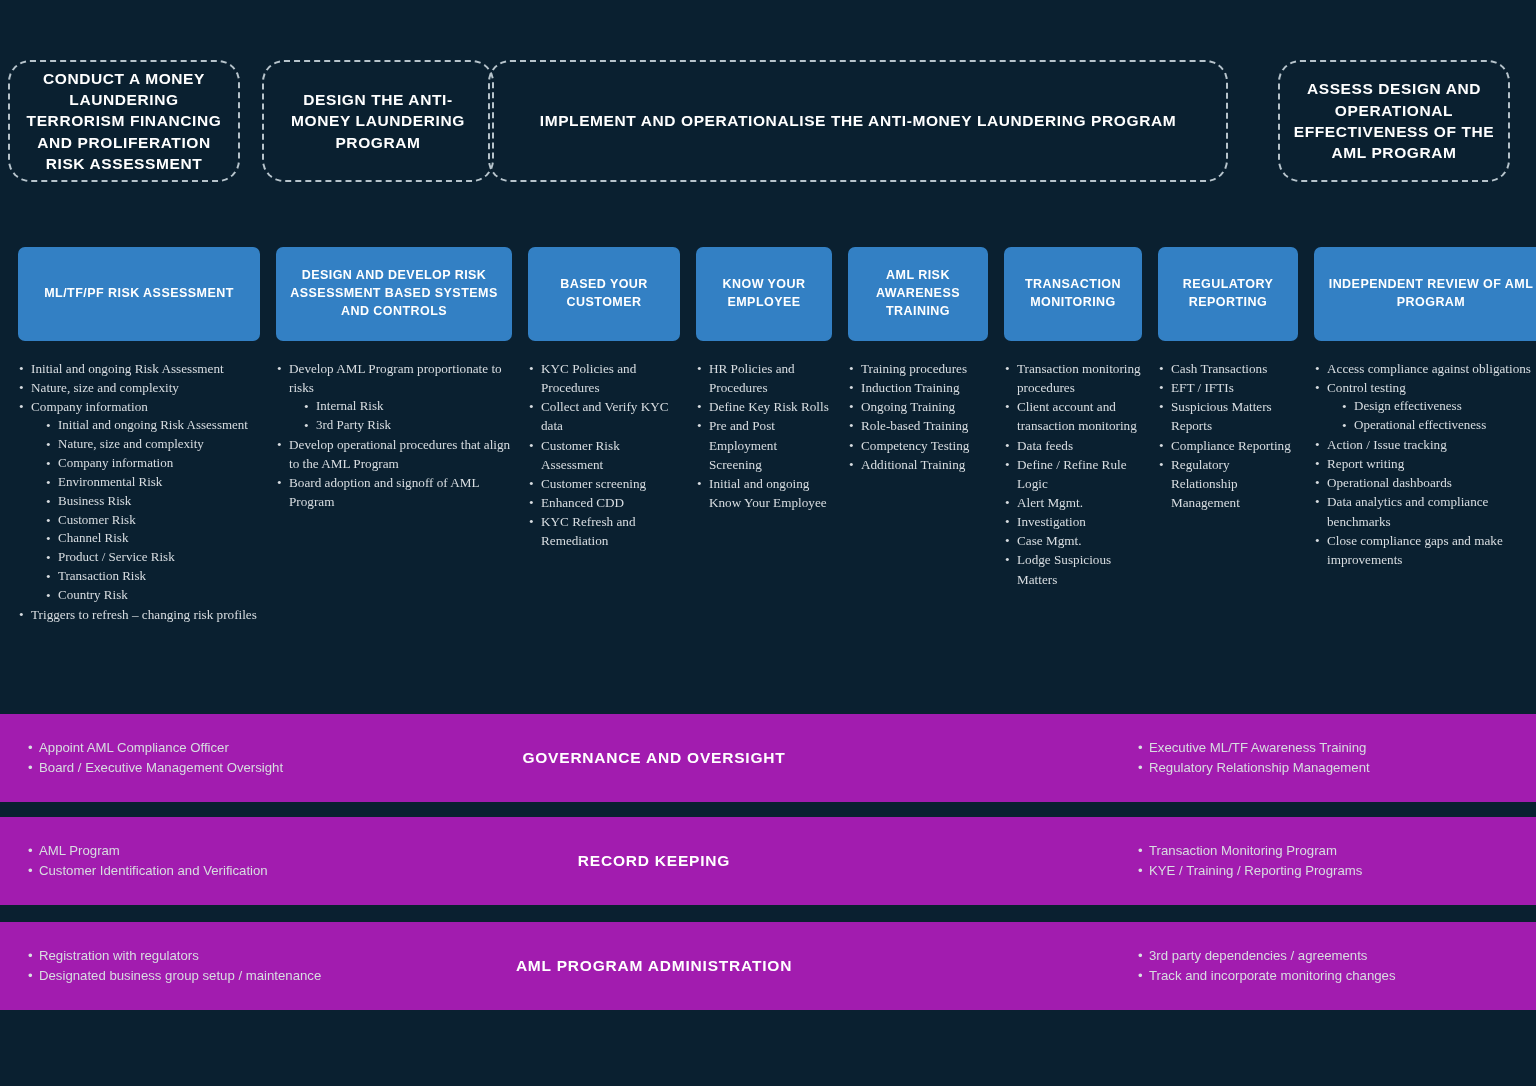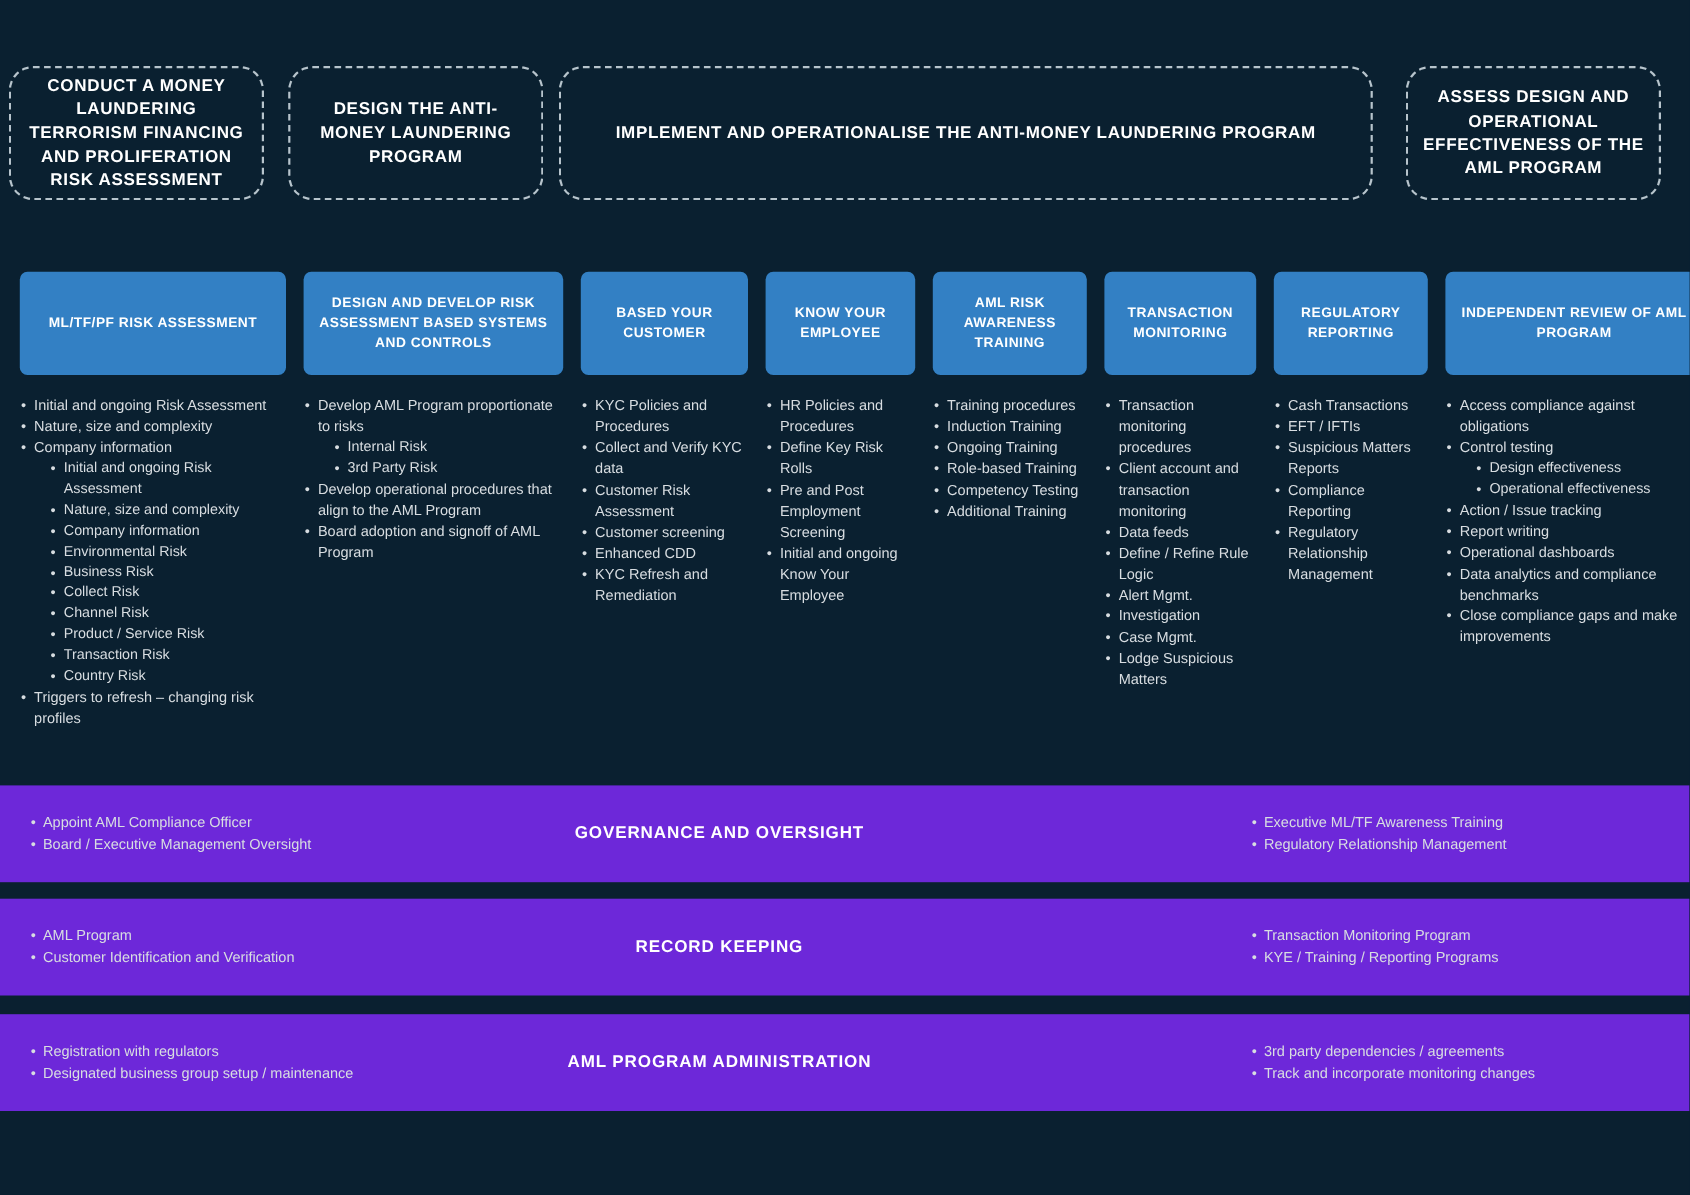--- a/index.html
+++ b/index.html
@@ -36,21 +36,21 @@
   }
   .phase-label {
     font-size: 15.5px;
     font-weight: bold;
     letter-spacing: 0.6px;
     line-height: 1.38;
     color: #ffffff;
   }
   #phase-0 { left: 8px;   width: 232px; }
   #phase-1 { left: 262px; width: 232px; }
-  #phase-2 { left: 508px; width: 740px; }
+  #phase-2 { left: 488px; width: 740px; }
   #phase-3 { left: 1278px; width: 232px; }
 
   
   .pillars {
     position: absolute;
     top: 247px;
     left: 18px;
     width: 1500px;
     display: flex;
     gap: 16px;
@@ -82,20 +82,21 @@
   ul.lvl2 { list-style: none; margin-left: 14px; }
 
   li.bullet {
     position: relative;
     padding-left: 13px;
     font-size: 13.2px;
     line-height: 1.45;
     color: #d8dde1;
     font-weight: 400;
     margin-bottom: 0px;
+    font-family: Liberation Serif, serif;
   }
   li.bullet > .btext { display: block; }
   li.bullet::before {
     content: "\2022";
     position: absolute;
     left: 1px;
     top: 0;
     color: #d8dde1;
     font-size: 13.2px;
     line-height: 1.45;
@@ -111,21 +112,21 @@
   .w5 { width: 138px; }
   .w6 { width: 140px; }
   .w7 { width: 234px; }
 
   
   .band {
     position: absolute;
     left: 0;
     width: 1536px;
     height: 88px;
-    background: #6d28d9;
+    background: #a21caf;
   }
   #band-0 { top: 714px; }
   #band-1 { top: 817px; }
   #band-2 { top: 922px; padding-left: 36px; }
 
   .band-left {
     position: absolute;
     left: 28px;
     top: 50%;
     transform: translateY(-50%);
@@ -207,21 +208,21 @@
               <li class="bullet sub">
                 <span class="btext">Company information</span>
               </li>
               <li class="bullet sub">
                 <span class="btext">Environmental Risk</span>
               </li>
               <li class="bullet sub">
                 <span class="btext">Business Risk</span>
               </li>
               <li class="bullet sub">
-                <span class="btext">Collect Risk</span>
+                <span class="btext">Customer Risk</span>
               </li>
               <li class="bullet sub">
                 <span class="btext">Channel Risk</span>
               </li>
               <li class="bullet sub">
                 <span class="btext">Product / Service Risk</span>
               </li>
               <li class="bullet sub">
                 <span class="btext">Transaction Risk</span>
               </li>

